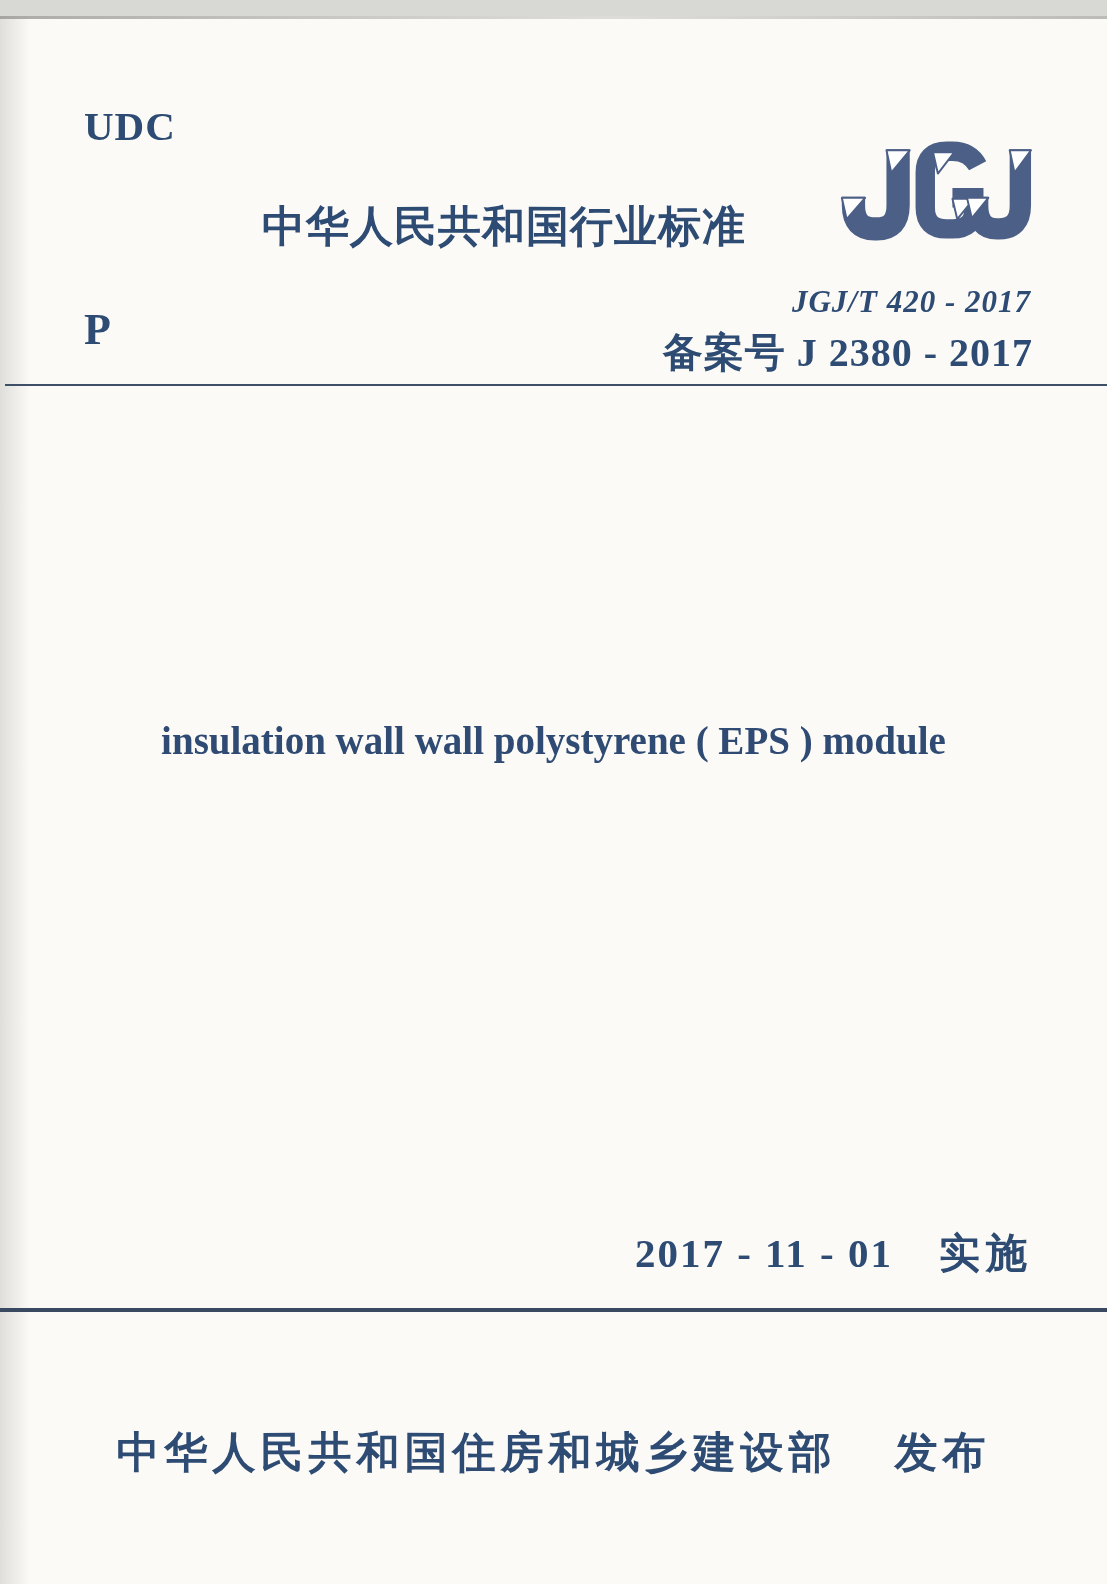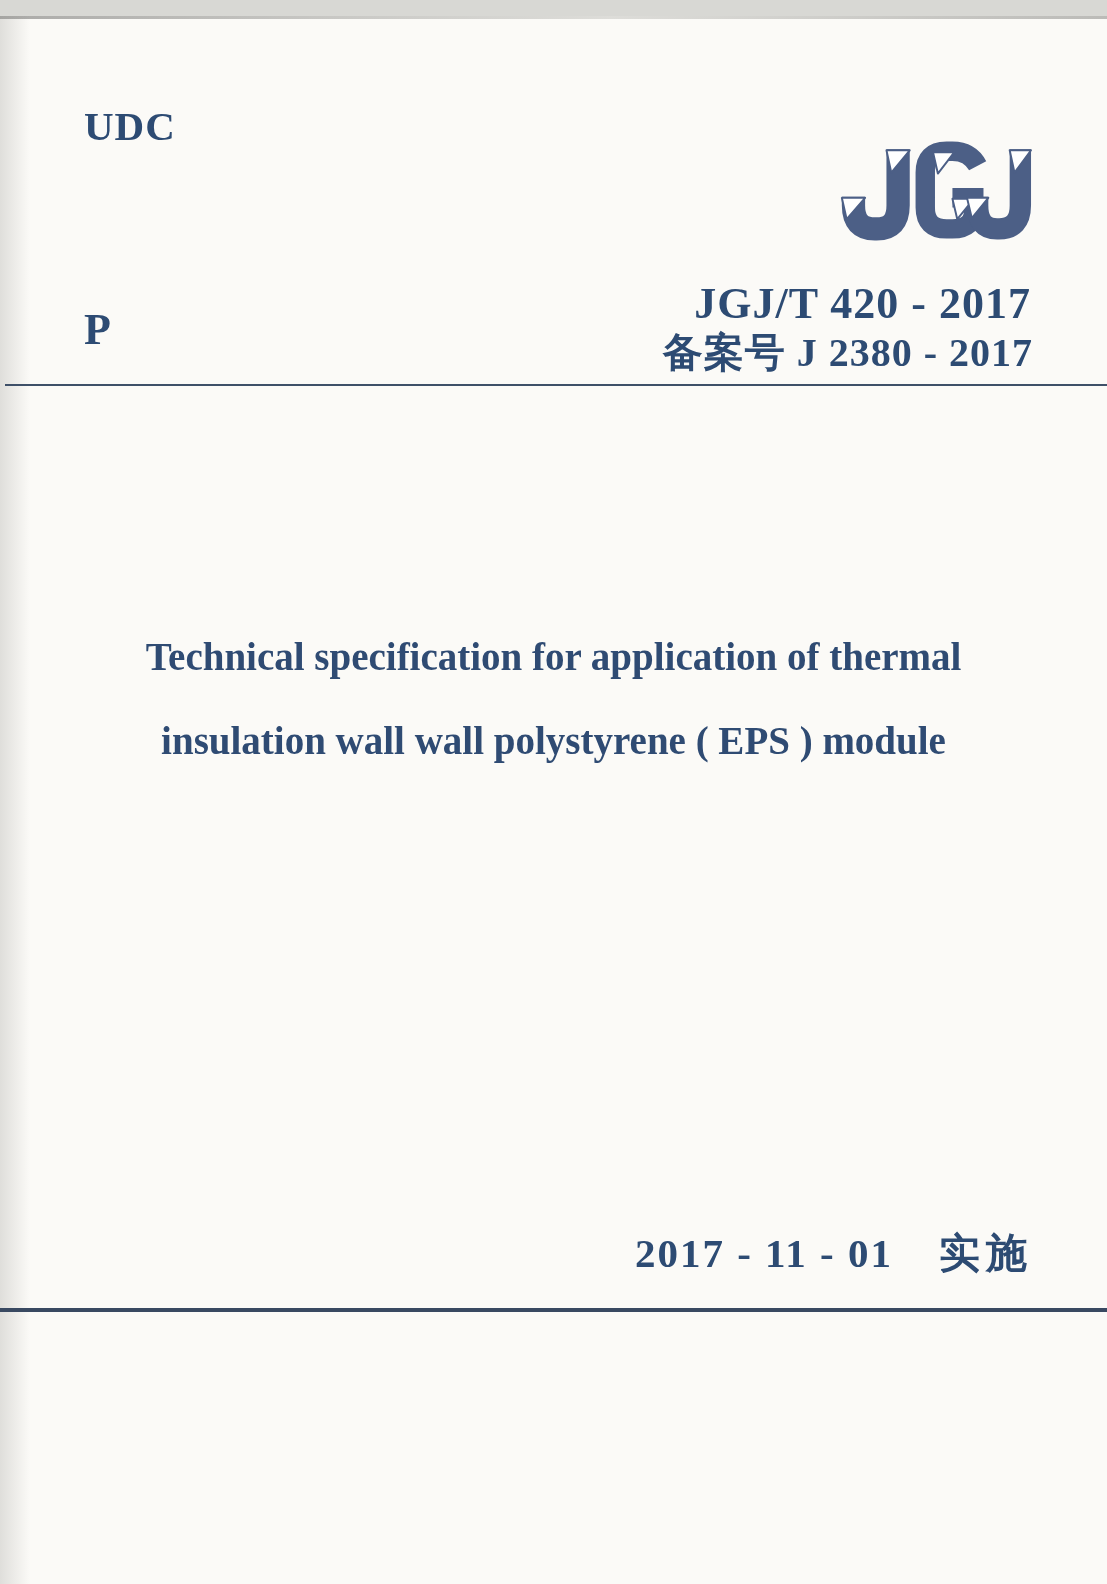--- a/index.html
+++ b/index.html
@@ -36,23 +36,24 @@
     font-family: "Liberation Sans", "DejaVu Sans", sans-serif;
     font-size: 43px; font-weight: 700; letter-spacing: 1px;
     white-space: nowrap;
   }
   .logo {
     position: absolute; left: 836px; top: 124px;
     width: 196px; height: 104px;
   }
   .logo svg { width: 100%; height: 100%; display: block; }
   .std-no {
-    position: absolute; right: 76px; top: 262px;
-    font-size: 44px; font-weight: 700; letter-spacing: 1px;
+    position: absolute; right: 76px; top: 268px;
+    font-size: 31px; font-weight: 700; letter-spacing: 1px;
     white-space: nowrap;
+    font-style: italic;
   }
   .record-no {
     position: absolute; right: 74px; top: 309px;
     font-size: 40px; font-weight: 700; letter-spacing: 1px;
     white-space: nowrap;
   }
   .rule-top {
     position: absolute; top: 368px; left: 5px; right: 0; height: 2px;
     background: #3e5068;
   }
@@ -101,20 +102,21 @@
 </head>
 <body>
 
 <div class="page">
 
   <div class="top-edge"></div>
   <div class="left-shade"></div>
 
   <div class="udc">UDC</div>
 
+  <div class="header-cat">中华人民共和国行业标准</div>
 
   <div class="logo">
     <svg viewBox="0 0 202 100" xmlns="http://www.w3.org/2000/svg">
       <g fill="none" stroke="#4c5f86">
         <path d="M64 6 V64 Q64 88 42 88 H40 Q18 88 18 64 V55" stroke-width="24"></path>
         <path d="M146 23 Q138 8 120 8 H114 Q92 8 92 30 V66 Q92 88 114 88 H120 Q142 88 142 68 V56 H120" stroke-width="20"></path>
         <path d="M190 6 V64 Q190 88 168 88 H166 Q146 88 146 64 V55" stroke-width="22"></path>
       </g>
       <g fill="#ffffff" stroke="#4c5f86" stroke-width="2" stroke-linejoin="round">
         <polygon points="52,7 76,7 57,30"></polygon>
@@ -127,25 +129,27 @@
     </svg>
   </div>
 
   <div class="std-no">JGJ/T 420 - 2017</div>
   <div class="record-no">备案号 J 2380 - 2017</div>
 
   <div class="p-label">P</div>
 
   <div class="rule-top"></div>
 
-  <div class="title-en-1">Technical specification for application of thermal</div>
   <div class="title-en-2">insulation wall wall polystyrene ( EPS ) module</div>
 
 
   <div class="date-group right">
     <span class="date-value">2017 - 11 - 01</span>
     <span class="date-label">实施</span>
   </div>
 
   <div class="rule-bottom"></div>
 
+  <div class="footer">
+    <span class="publisher">中华人民共和国住房和城乡建设部</span><span class="gap"></span><span class="publish-action">发布</span>
+  </div>
 
 </div>
 
 </body></html>

